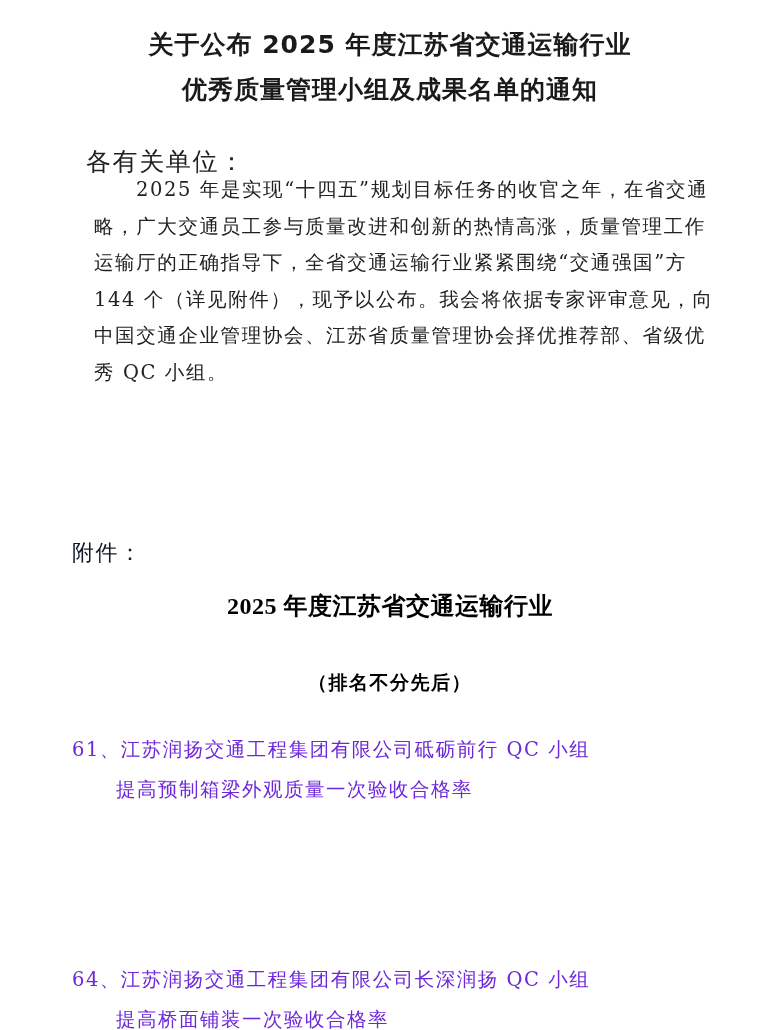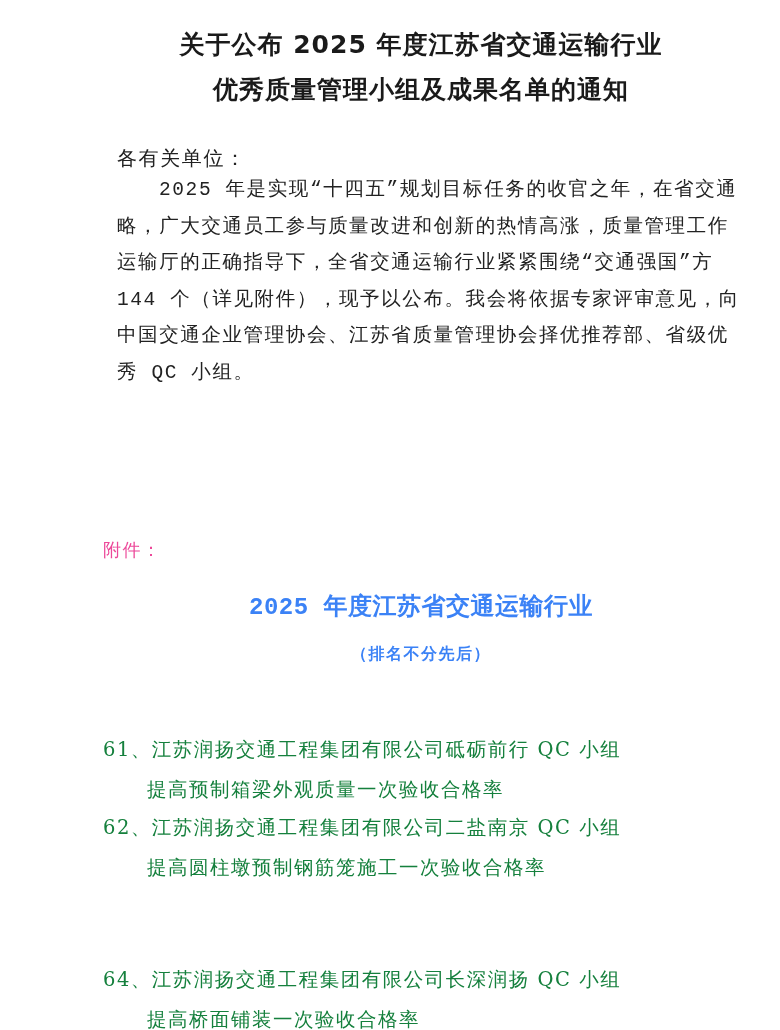--- a/index.html
+++ b/index.html
@@ -1,47 +1,46 @@
 <!DOCTYPE html>
 <html><head>
 <meta charset="utf-8">
 <style>
   html, body { margin: 0; padding: 0; }
   body {
     width: 780px; height: 1030px; overflow: hidden;
     background: #ffffff; color: #1a1a1a;
     font-family: "DejaVu Serif", "Liberation Serif", serif;
   }
-  .page { position: relative; width: 628px; height: 1030px; margin-left: 31px; }
+  .page { position: relative; width: 628px; height: 1030px; }
   .title {
     position: absolute; left: 0; width: 780px; text-align: center;
     font-family: "DejaVu Sans", "Liberation Sans", sans-serif;
     font-weight: bold; font-size: 25px; letter-spacing: 1px; color: #1a1a1a;
   }
   .t1 { top: 28px; }
   .t2 { top: 73px; }
   .para {
-    position: absolute; left: 86px; width: 615px;
+    position: absolute; left: 94px; width: 615px;
     font-size: 19.5px; line-height: 36.5px; color: #222;
     letter-spacing: 1.6px;
-    font-family: Liberation Mono, monospace;
   }
-  .greet { position: absolute; left: 86px; top: 145px; font-size: 20px; letter-spacing: 1.6px; color: #222; }
+  .greet { position: absolute; left: 86px; top: 145px; font-size: 25px; letter-spacing: 1.6px; color: #222; }
   .line { white-space: nowrap; }
   .indent { padding-left: 42px; }
-  .attach { position: absolute; left: 72px; top: 538px; font-size: 18px; color: #ec4899; letter-spacing: 1.5px; }
+  .attach { position: absolute; left: 72px; top: 538px; font-size: 22px; color: #0f172a; letter-spacing: 1.5px; }
   .st {
     position: absolute; left: 0; width: 780px; text-align: center;
-    font-family: Liberation Mono, monospace;
-    font-weight: bold; font-size: 24px; color: #3b82f6; letter-spacing: 0.5px;
+    font-family: Liberation Serif, serif;
+    font-weight: bold; font-size: 24px; color: #000000; letter-spacing: 0.5px;
   }
   .st1 { top: 590px; }
   .st2 { top: 634px; }
-  .st3 { top: 644px; font-size: 16px; font-weight: bold; letter-spacing: 1.5px; }
-  .entry { position: absolute; left: 72px; font-size: 19.5px; letter-spacing: 1.5px; color: #15803d; white-space: nowrap; }
+  .st3 { top: 670px; font-size: 19px; font-weight: bold; letter-spacing: 1.5px; }
+  .entry { position: absolute; left: 72px; font-size: 19.5px; letter-spacing: 1.5px; color: #6d28d9; white-space: nowrap; }
   .entry .sub { display: block; padding-left: 44px; margin-top: 13px; }
 </style>
 </head>
 <body>
 
 <div class="page">
   <div class="title t1">关于公布 2025 年度江苏省交通运输行业</div>
   <div class="title t2">优秀质量管理小组及成果名单的通知</div>
 
   <div class="greet">各有关单位：</div>
@@ -57,21 +56,17 @@
 
   <div class="attach">附件：</div>
 
   <div class="st st1">2025 年度江苏省交通运输行业</div>
   <div class="st st3">（排名不分先后）</div>
 
   <div class="entry" style="top:736px;">
     <span>61、</span><span>江苏润扬交通工程集团有限公司砥砺前行 QC 小组</span>
     <span class="sub">提高预制箱梁外观质量一次验收合格率</span>
   </div>
-  <div class="entry" style="top:814px;">
-    <span>62、</span><span>江苏润扬交通工程集团有限公司二盐南京 QC 小组</span>
-    <span class="sub">提高圆柱墩预制钢筋笼施工一次验收合格率</span>
-  </div>
   <div class="entry" style="top:966px;">
     <span>64、</span><span>江苏润扬交通工程集团有限公司长深润扬 QC 小组</span>
     <span class="sub">提高桥面铺装一次验收合格率</span>
   </div>
 </div>
 
 </body></html>

